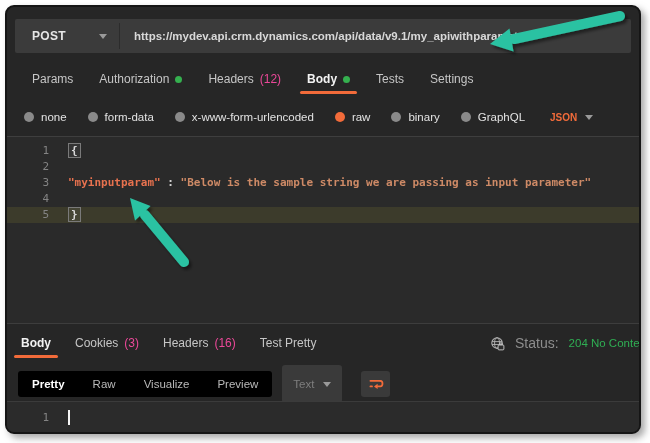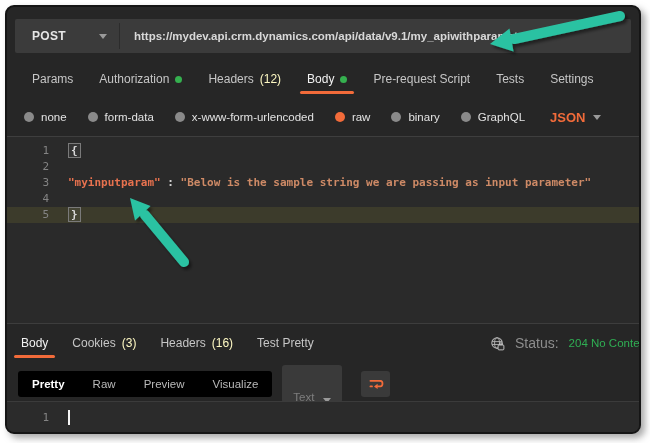--- a/index.html
+++ b/index.html
@@ -21,33 +21,33 @@
   .method-box { width: 104px; display: flex; align-items: center; padding: 0 12px 0 17px; cursor: pointer; }
   .method-label { color: #e6e6e6; font-weight: bold; font-size: 12px; letter-spacing: 0.3px; flex: 1; }
   .caret { width: 0; height: 0; border-left: 4px solid transparent; border-right: 4px solid transparent; border-top: 5px solid #9a9a9a; }
   .topbar-divider { width: 1px; background: #2c2c2c; margin: 4px 0; }
   .url-box { flex: 1; display: flex; align-items: center; padding-left: 14px; overflow: hidden; }
   .url-text { color: #d8d8d8; font-size: 11.5px; font-weight: bold; white-space: nowrap; }
 
   
   .req-tabs { position: absolute; left: 16px; right: 8px; top: 53px; height: 38px; display: flex; align-items: center; gap: 26px; padding: 0 9px; }
   .tab { position: relative; color: #c6c6c6; font-size: 12px; display: flex; align-items: center; gap: 6px; cursor: pointer; white-space: nowrap; }
-  .tab.active .tab-label { color: #f2f2f2; font-weight: normal; }
-  .tab .count { color: #fef9c3; font-size: 12px; }
+  .tab.active .tab-label { color: #f2f2f2; font-weight: bold; }
+  .tab .count { color: #ec4899; font-size: 12px; }
   .dot { width: 7px; height: 7px; border-radius: 50%; background: #35b04f; }
   .tab-underline { position: absolute; left: -7px; right: -7px; bottom: -8px; height: 3px; background: #f26b3a; border-radius: 2px; }
 
   
   .body-types { position: absolute; left: 8px; right: 8px; top: 95px; height: 30px; display: flex; align-items: center; gap: 21px; padding: 0 9px; }
   .radio-item { display: flex; align-items: center; gap: 7px; cursor: pointer; }
   .radio { width: 10px; height: 10px; border-radius: 50%; background: #8a8a8a; }
   .radio.selected { background: #f26b3a; }
   .radio-label { color: #e2e2e2; font-size: 11.5px; font-weight: normal; }
   .json-select { display: flex; align-items: center; gap: 8px; margin-left: 4px; cursor: pointer; }
-  .json-select-label { color: #f26b3a; font-size: 13px; font-weight: bold; }
+  .json-select-label { color: #f26b3a; font-size: 10px; font-weight: bold; }
 
   
   .editor { position: absolute; left: 0; right: 0; top: 129px; height: 187px; background: #2a2a2a; border-top: 1px solid #3e3e3e; padding-top: 6px; font-family: "DejaVu Sans Mono", monospace; font-size: 11px; }
   .code-line { display: flex; height: 16px; line-height: 16px; align-items: center; }
   .code-line.highlight { background: #3c3b2b; }
   .gutter { width: 42px; text-align: right; color: #848484; flex: 0 0 42px; }
   .code-content { padding-left: 19px; white-space: pre; font-weight: bold; color: #d6d6d6; }
   .brace-box { display: inline-block; border: 1px solid #7a7a7a; background: rgba(255,255,255,0.05); padding: 0 2px; line-height: 13px; color: #dadada; }
   .tok-key { color: #e8724f; }
   .tok-colon { color: #d0d0d0; }
@@ -57,21 +57,21 @@
   .resp-divider { position: absolute; left: 0; right: 0; top: 316px; height: 1px; background: #3d3d3d; }
   .resp-tabs { position: absolute; left: 8px; right: 0; top: 318px; height: 36px; display: flex; align-items: center; gap: 24px; padding: 0 6px; }
   .resp-status { position: absolute; left: 483px; top: 318px; height: 36px; display: flex; align-items: center; gap: 10px; white-space: nowrap; }
   .status-label { color: #8d8d8d; font-size: 14px; }
   .status-value { color: #2fae53; font-size: 11.5px; }
 
   .view-row { position: absolute; left: 11px; right: 8px; top: 360px; height: 34px; display: flex; align-items: center; }
   .seg-group { display: inline-flex; background: #000000; border-radius: 3px; overflow: hidden; height: 26px; align-items: center; }
   .seg-item { padding: 0 14px; font-size: 11.5px; color: #b9b9b9; line-height: 26px; cursor: pointer; }
   .seg-item.active { color: #ffffff; font-weight: bold; }
-  .text-select { margin-left: 10px; height: 38px; background: #3a3a3a; border-radius: 3px; display: flex; align-items: flex-end; gap: 9px; padding: 0 11px; cursor: pointer; }
+  .text-select { margin-left: 10px; height: 38px; background: #3a3a3a; border-radius: 3px; display: flex; align-items: center; gap: 9px; padding: 0 11px; cursor: pointer; }
   .text-select-label { color: #7e7e7e; font-size: 11.5px; }
   .wrap-btn { margin-left: 19px; width: 29px; height: 26px; background: #3a3a3a; border-radius: 3px; display: flex; align-items: center; justify-content: center; cursor: pointer; }
 
   .console { position: absolute; left: 0; right: 0; top: 394px; bottom: 0; background: #2b2b2b; border-top: 1px solid #3b3b3b; padding-top: 7px; font-family: "DejaVu Sans Mono", monospace; font-size: 11px; }
   .console .code-line { height: 17px; }
   .cursor-bar { display: inline-block; width: 2px; height: 15px; background: #f5f5f5; vertical-align: middle; }
 
   
   .annotations { position: absolute; left: 0; top: 0; width: 650px; height: 443px; pointer-events: none; z-index: 20; }
 </style>
@@ -101,23 +101,20 @@
         <span class="dot"></span>
       </div>
       <div class="tab">
         <span class="tab-label">Headers</span>
         <span class="count">(12)</span>
       </div>
       <div class="tab active">
         <span class="tab-label">Body</span>
         <span class="dot"></span>
         <span class="tab-underline"></span>
-      </div>
-      <div class="tab">
-        <span class="tab-label">Pre-request Script</span>
       </div>
       <div class="tab">
         <span class="tab-label">Tests</span>
       </div>
       <div class="tab">
         <span class="tab-label">Settings</span>
       </div>
     </div>
 
     <div class="body-types">
@@ -203,22 +200,22 @@
         <path d="M10.3 9.6 v-1 a1.4 1.4 0 0 1 2.8 0 v1" fill="none" stroke="#c8c8c8" stroke-width="1"></path>
       </svg>
       <span class="status-label">Status:</span>
       <span class="status-value">204 No Content</span>
     </div>
 
     <div class="view-row">
       <div class="seg-group">
         <span class="seg-item active">Pretty</span>
         <span class="seg-item">Raw</span>
+        <span class="seg-item">Visualize</span>
         <span class="seg-item">Preview</span>
-        <span class="seg-item">Visualize</span>
       </div>
       <div class="text-select">
         <span class="text-select-label">Text</span>
         <span class="caret"></span>
       </div>
       <div class="wrap-btn">
         <svg width="16" height="16" viewBox="0 0 20 20">
           <path d="M3 6 H15.5" stroke="#f26b3a" stroke-width="2.2" stroke-linecap="round" fill="none"></path>
           <path d="M15.5 6 C19 6 19 13 15.5 13 H10.5" stroke="#f26b3a" stroke-width="2.2" stroke-linecap="round" fill="none"></path>
           <polygon points="7.5,13 12,9.8 12,16.2" fill="#f26b3a"></polygon>

